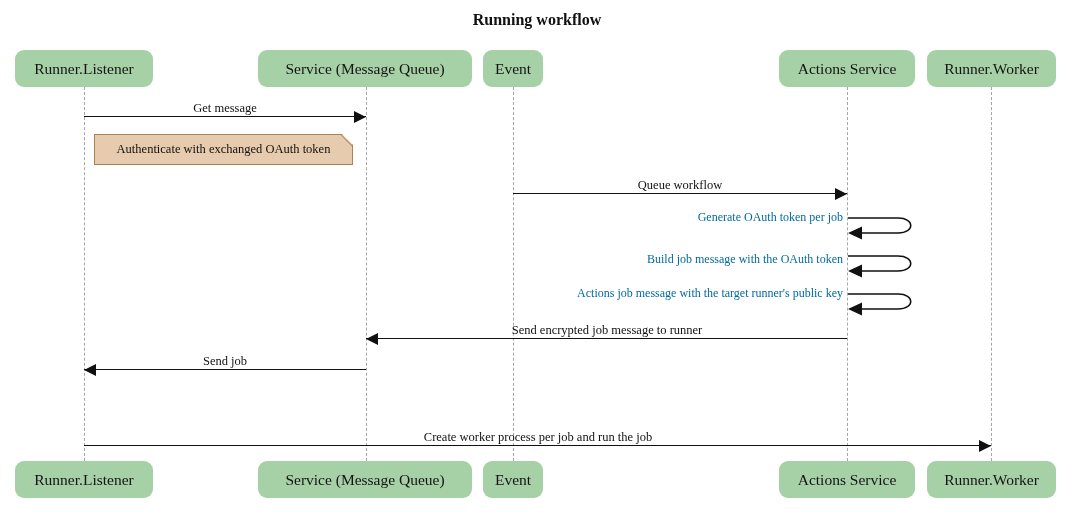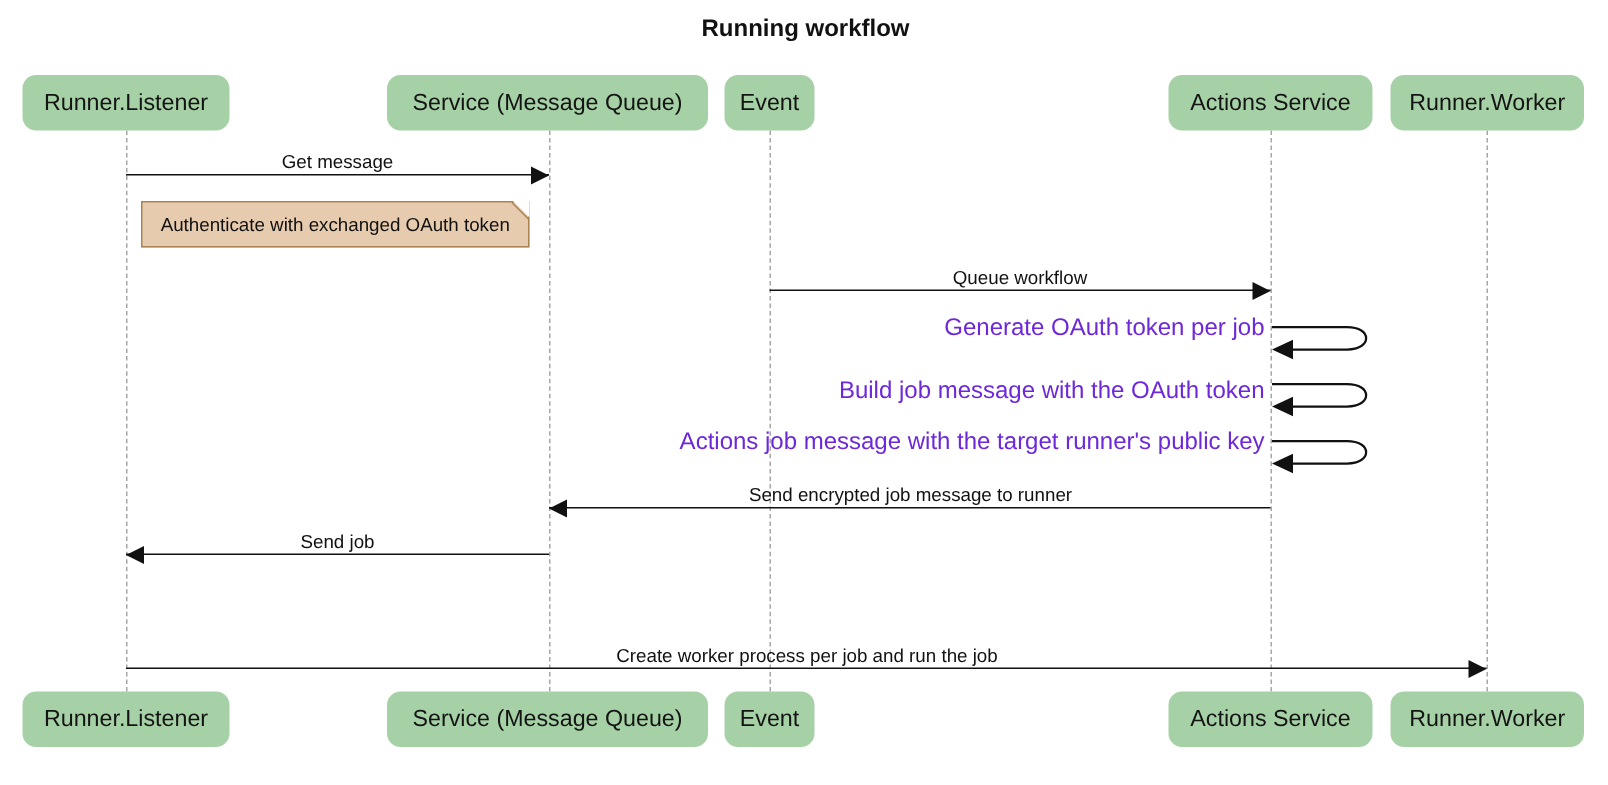--- a/index.html
+++ b/index.html
@@ -1,18 +1,18 @@
 <!DOCTYPE html>
 <html><head>
 <meta charset="utf-8">
 <style>
   html,body { margin:0; padding:0; background:#fff; }
   .canvas {
     position:relative; width:1072px; height:523px; background:#ffffff;
-    font-family:Liberation Sans, sans-serif; overflow:hidden;
+    font-family:Liberation Serif, serif; overflow:hidden;
     --actor-fill:#a6d1a6; --note-fill:#e7cbae; --note-border:#aa8352;
     --lifeline:#a6a6a6; --line:#111111;
   }
   .title {
     position:absolute; top:11px; left:537px; transform:translateX(-50%);
     font-size:16px; font-weight:bold; color:#111; white-space:nowrap;
   }
   .actor {
     position:absolute; height:37px; border-radius:9px; background:var(--actor-fill);
     display:flex; align-items:center; justify-content:center;
@@ -21,21 +21,21 @@
   .lifeline {
     position:absolute; top:87px; height:374px; width:0;
     border-left:1px dashed var(--lifeline);
   }
   .msg-line { position:absolute; height:0; border-top:1.5px solid var(--line); }
   .msg-label {
     position:absolute; transform:translateX(-50%); font-size:12.5px; color:#111;
     white-space:nowrap;
   }
   .loop-label {
-    position:absolute; font-size:16px; color:#6d28d9; white-space:nowrap; text-align:center;
+    position:absolute; font-size:12px; color:#0369a1; white-space:nowrap; text-align:center;
   }
   .ah-r { position:absolute; width:0; height:0;
     border-top:6px solid transparent; border-bottom:6px solid transparent;
     border-left:12px solid var(--line); }
   .ah-l { position:absolute; width:0; height:0;
     border-top:6px solid transparent; border-bottom:6px solid transparent;
     border-right:12px solid var(--line); }
   .note {
     position:absolute; height:31px; background:var(--note-fill);
     border:1px solid var(--note-border); box-sizing:border-box;

